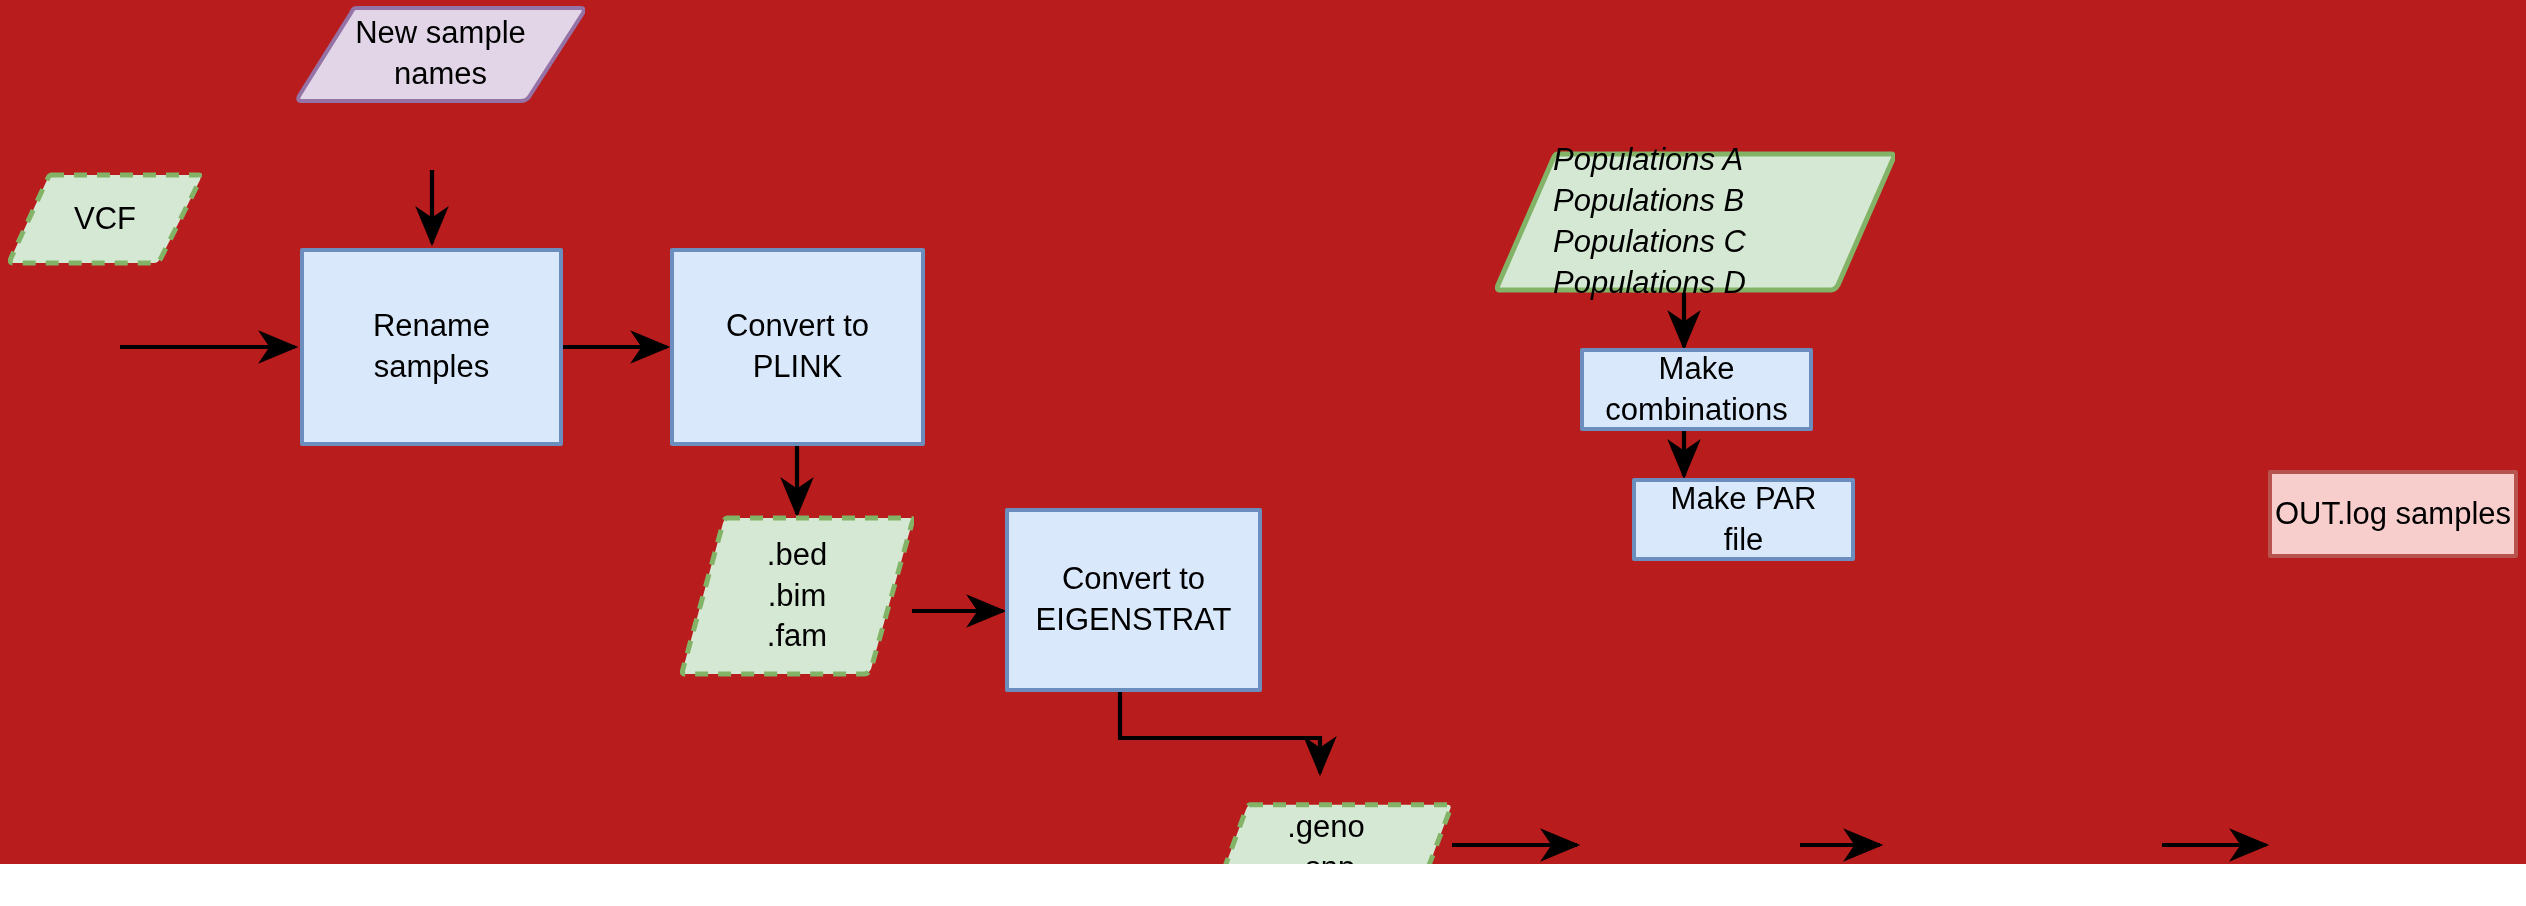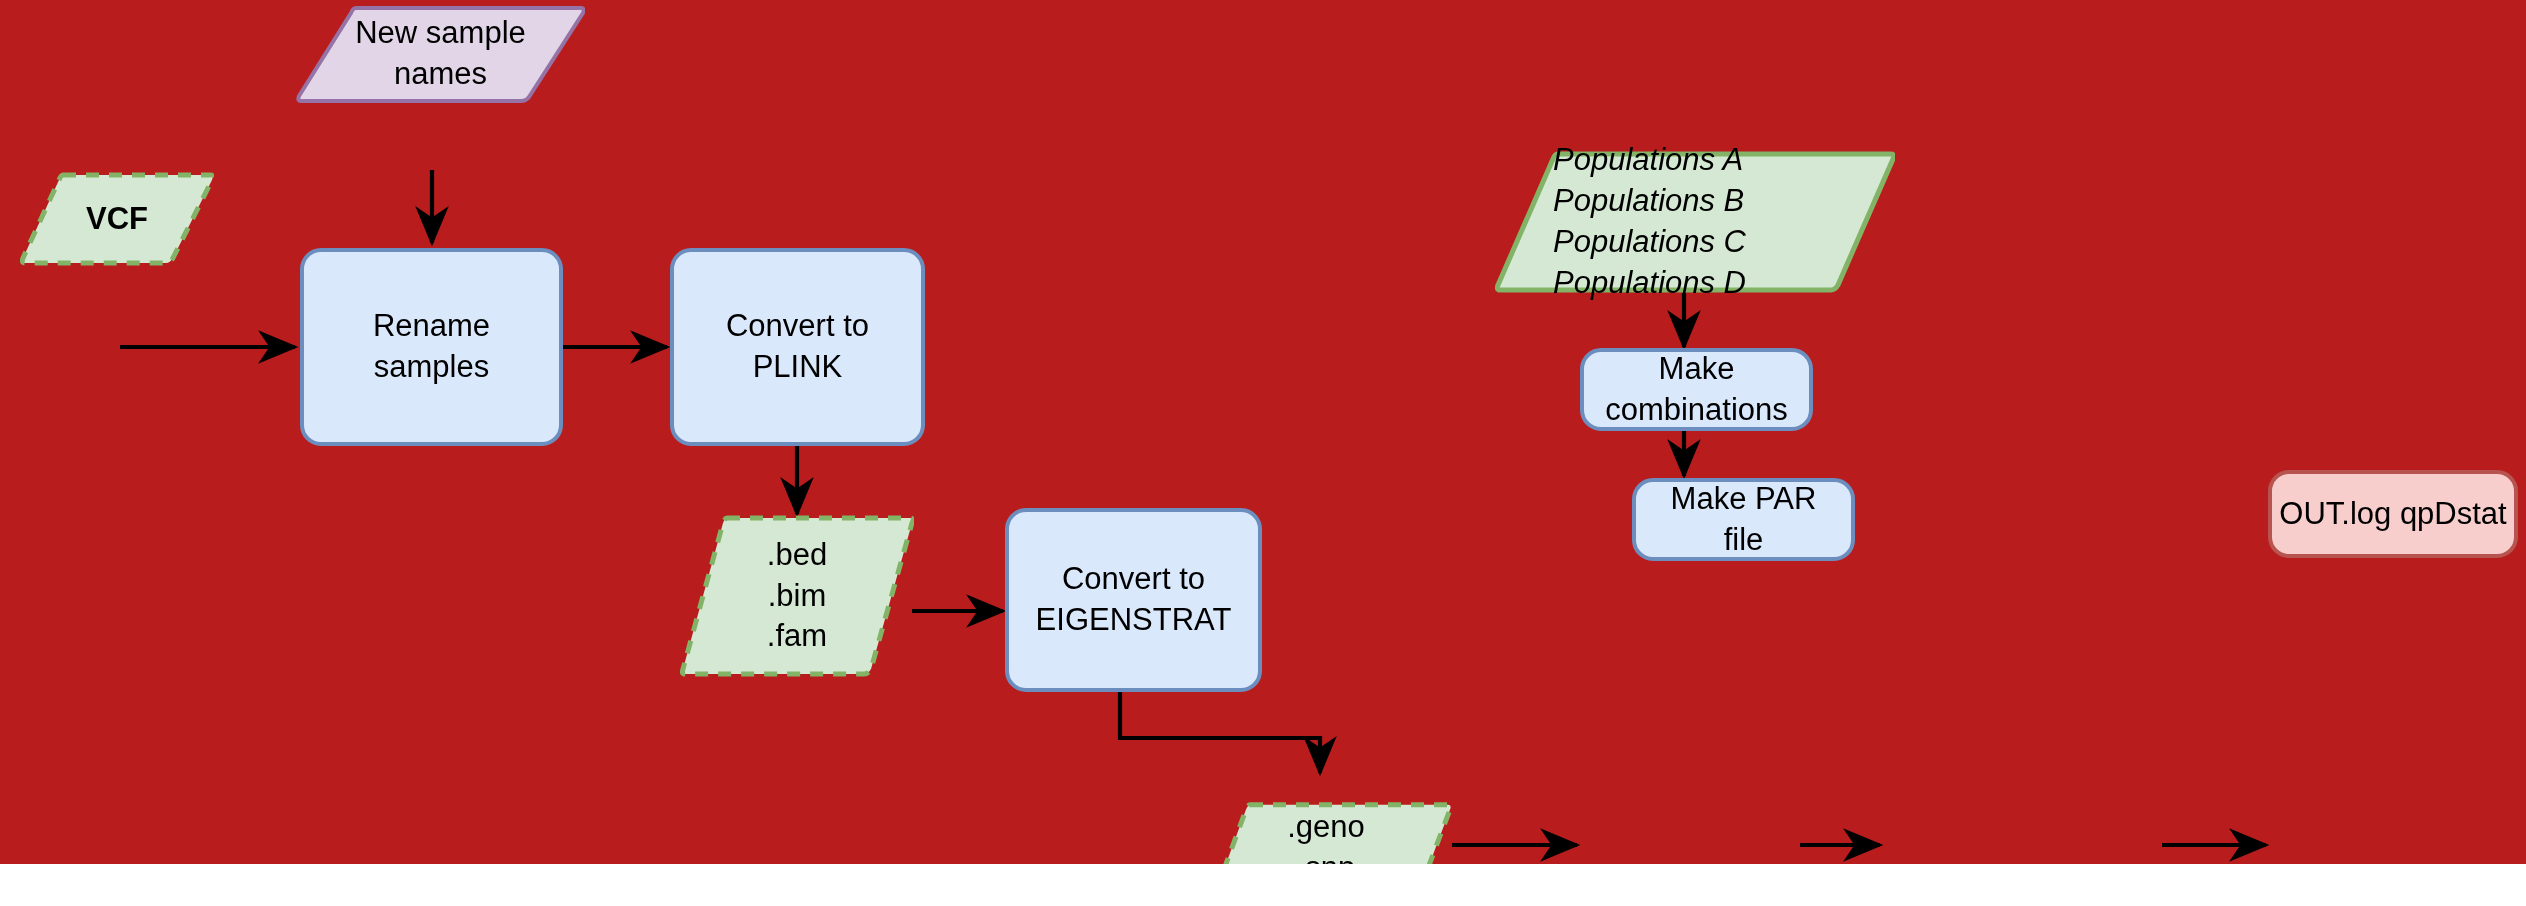--- a/index.html
+++ b/index.html
@@ -35,21 +35,21 @@
     justify-content: center;
     text-align: center;
     color: #000000;
     font-size: 31px;
     line-height: 1.32;
     white-space: pre-line;
     z-index: 2;
   }
   
   .proc {
-    border-radius: 21px;
+    border-radius: 2px;
     border-style: solid;
     border-width: 4px;
   }
   .proc.blue {
     background: #dae8fc;
     border-color: #6c8ebf;
   }
   .proc.red {
     background: #f8cecc;
     border-color: #b85450;
@@ -116,21 +116,21 @@
   </svg>
 
   <div class="node para" style="left:296px; top:4px; width:289px; height:100px;">
     <svg class="shape" viewBox="0 0 289 100" preserveAspectRatio="none">
       <path d="M 60 4 L 285 4 Q 289 4 287 9 L 233 93 Q 230 97 225 97 L 5 97 Q 1 97 3 92 L 55 9 Q 57 4 60 4 Z" fill="#e1d5e7" stroke="#9673a6" stroke-width="4" stroke-linejoin="round" vector-effect="non-scaling-stroke"></path>
     </svg>
     <div class="label">New sample
 names</div>
   </div>
 
-  <div class="node para" style="left:20px; top:171px; width:194px; height:96px;font-weight:bold;">
+  <div class="node para" style="left:8px; top:171px; width:194px; height:96px;">
     <svg class="shape" viewBox="0 0 194 96" preserveAspectRatio="none">
       <path d="M 43 4 L 190 4 Q 194 4 192 9 L 153 87 Q 150 92 146 92 L 5 92 Q 1 92 3 87 L 39 9 Q 41 4 43 4 Z" fill="#d5e8d4" stroke="#82b366" stroke-width="5" stroke-dasharray="13 10" stroke-linejoin="round" vector-effect="non-scaling-stroke"></path>
     </svg>
     <div class="label">VCF</div>
   </div>
 
   <div class="node proc blue" style="left:300px; top:248px; width:263px; height:198px;">
     <span class="label">Rename
 samples</span>
   </div>
@@ -178,16 +178,16 @@
 combinations</span>
   </div>
 
   <div class="node proc blue" style="left:1632px; top:478px; width:223px; height:83px;">
     <span class="label">Make PAR
 file</span>
   </div>
 
 
   <div class="node proc red" style="left:2268px; top:470px; width:250px; height:88px;">
-    <span class="label">OUT.log qpDstat</span>
+    <span class="label">OUT.log samples</span>
   </div>
 
 </div>
 
 </body></html>

